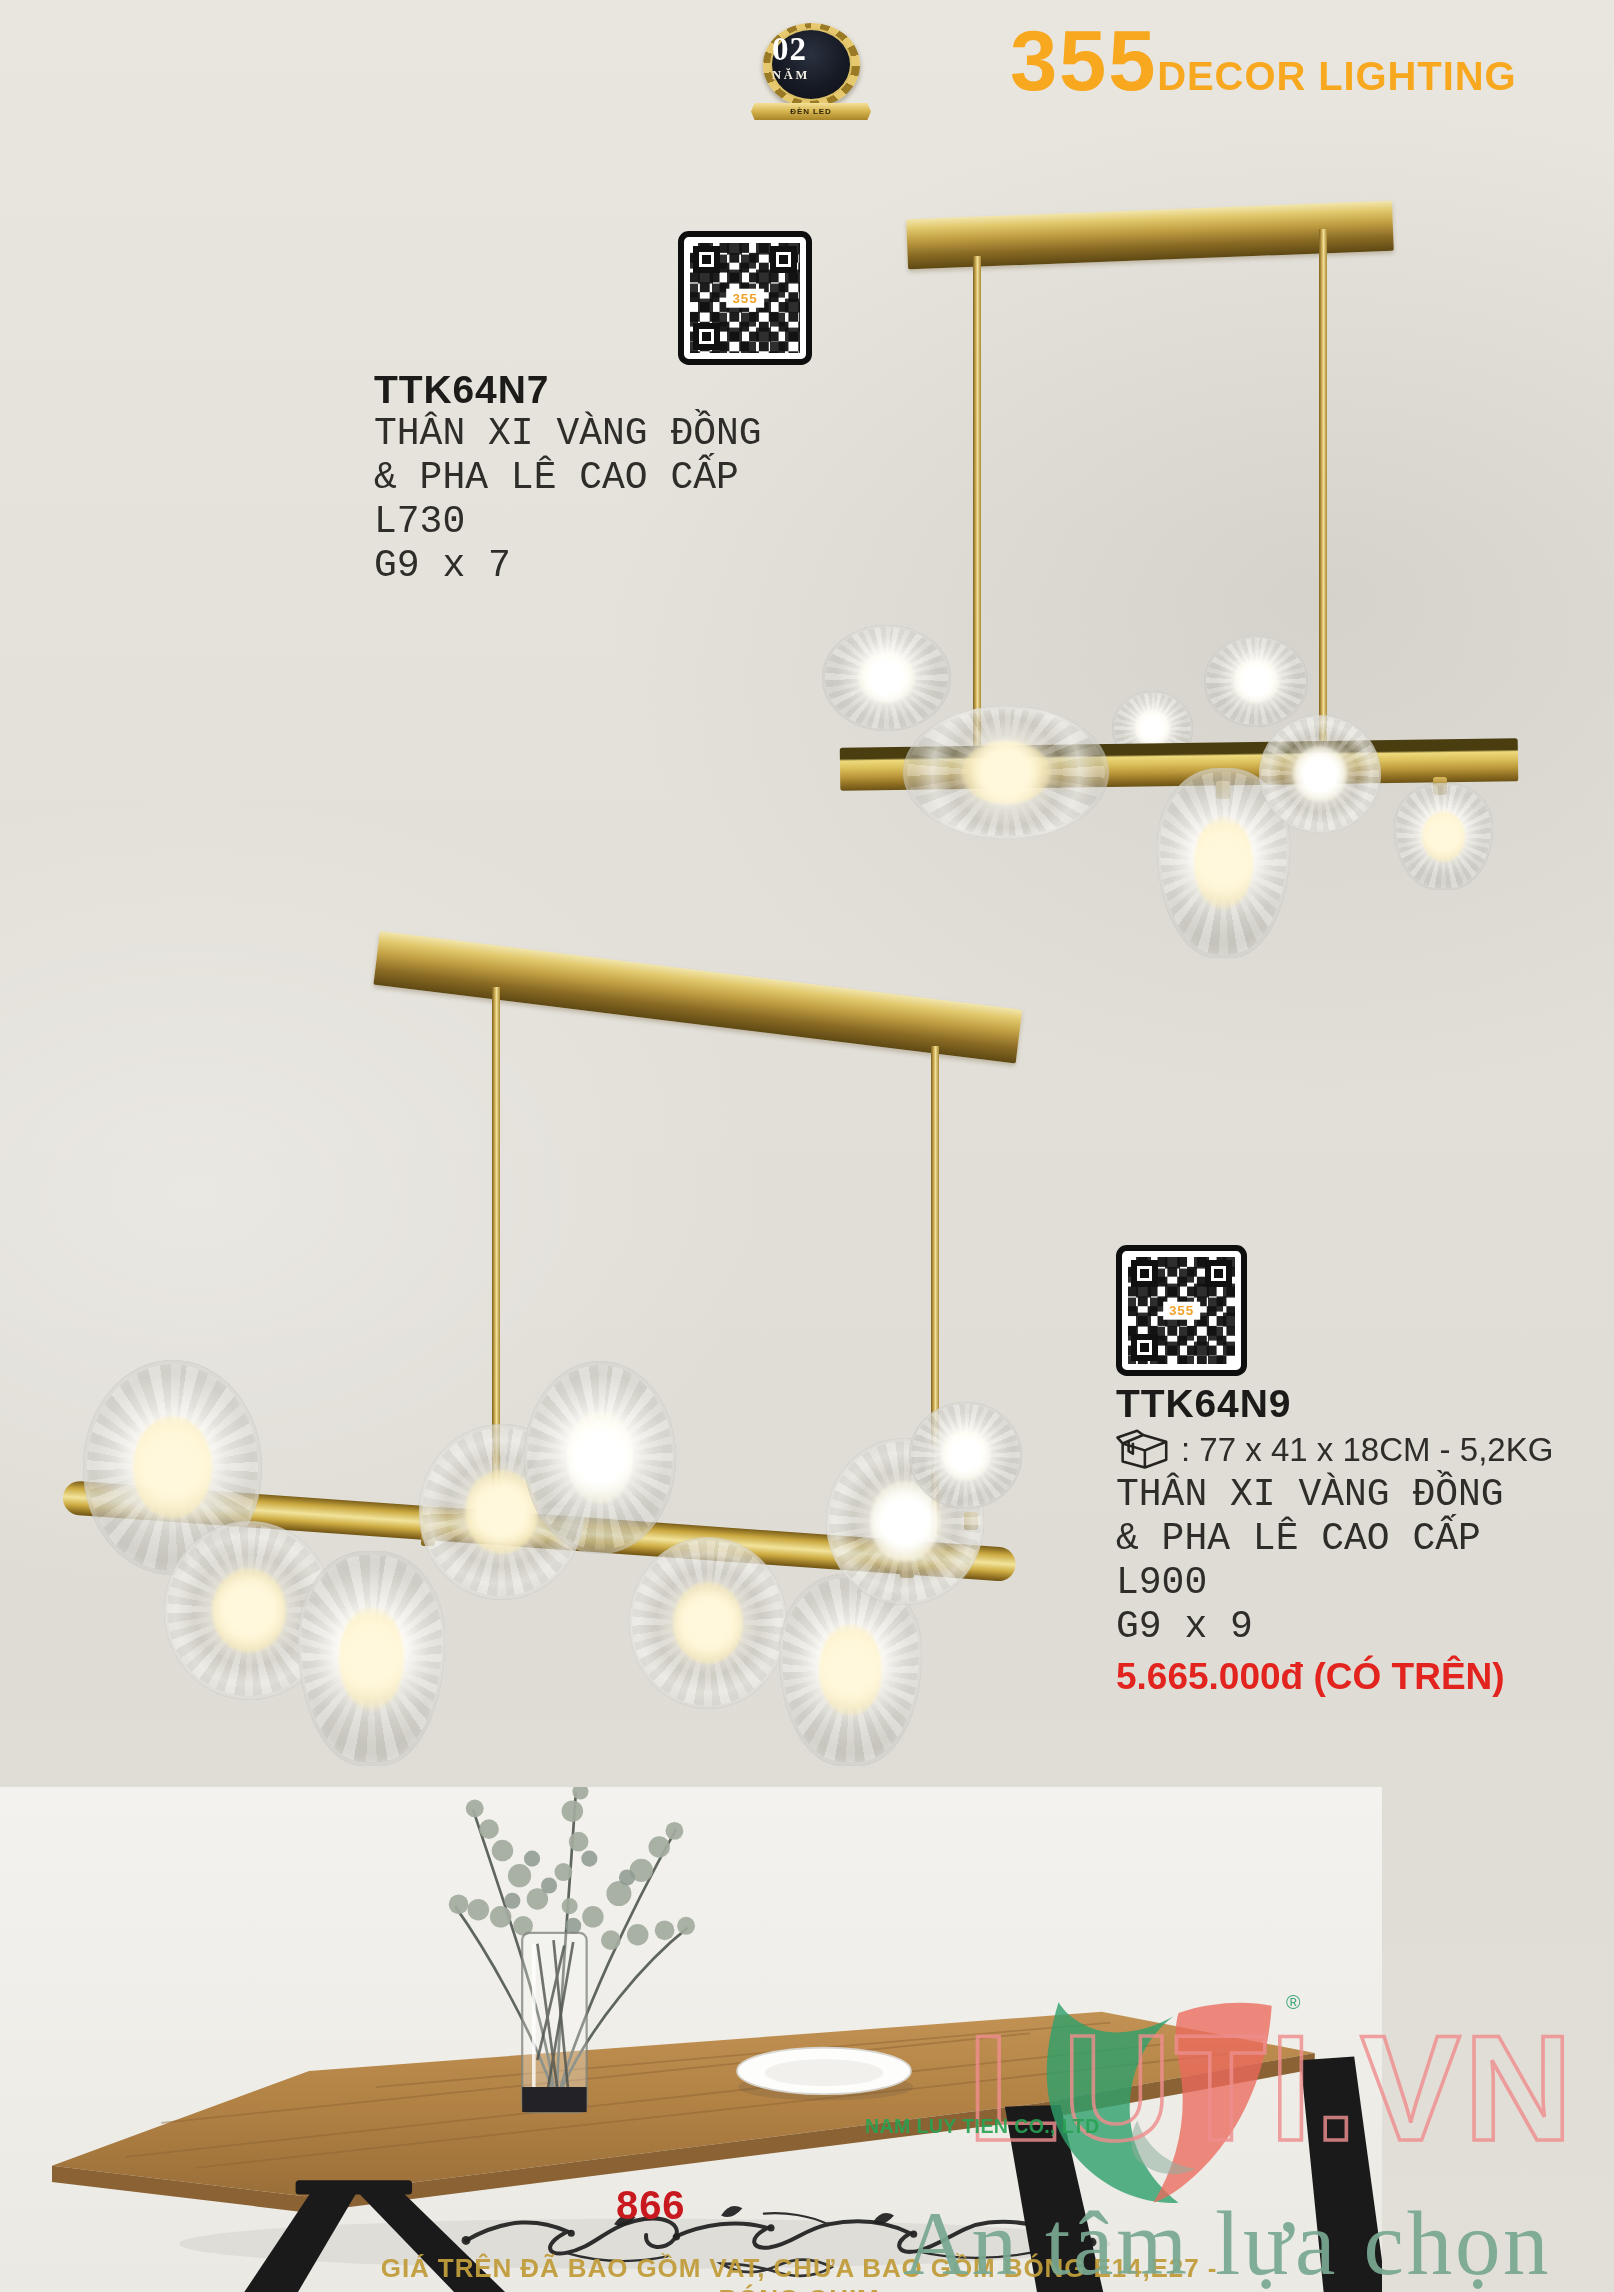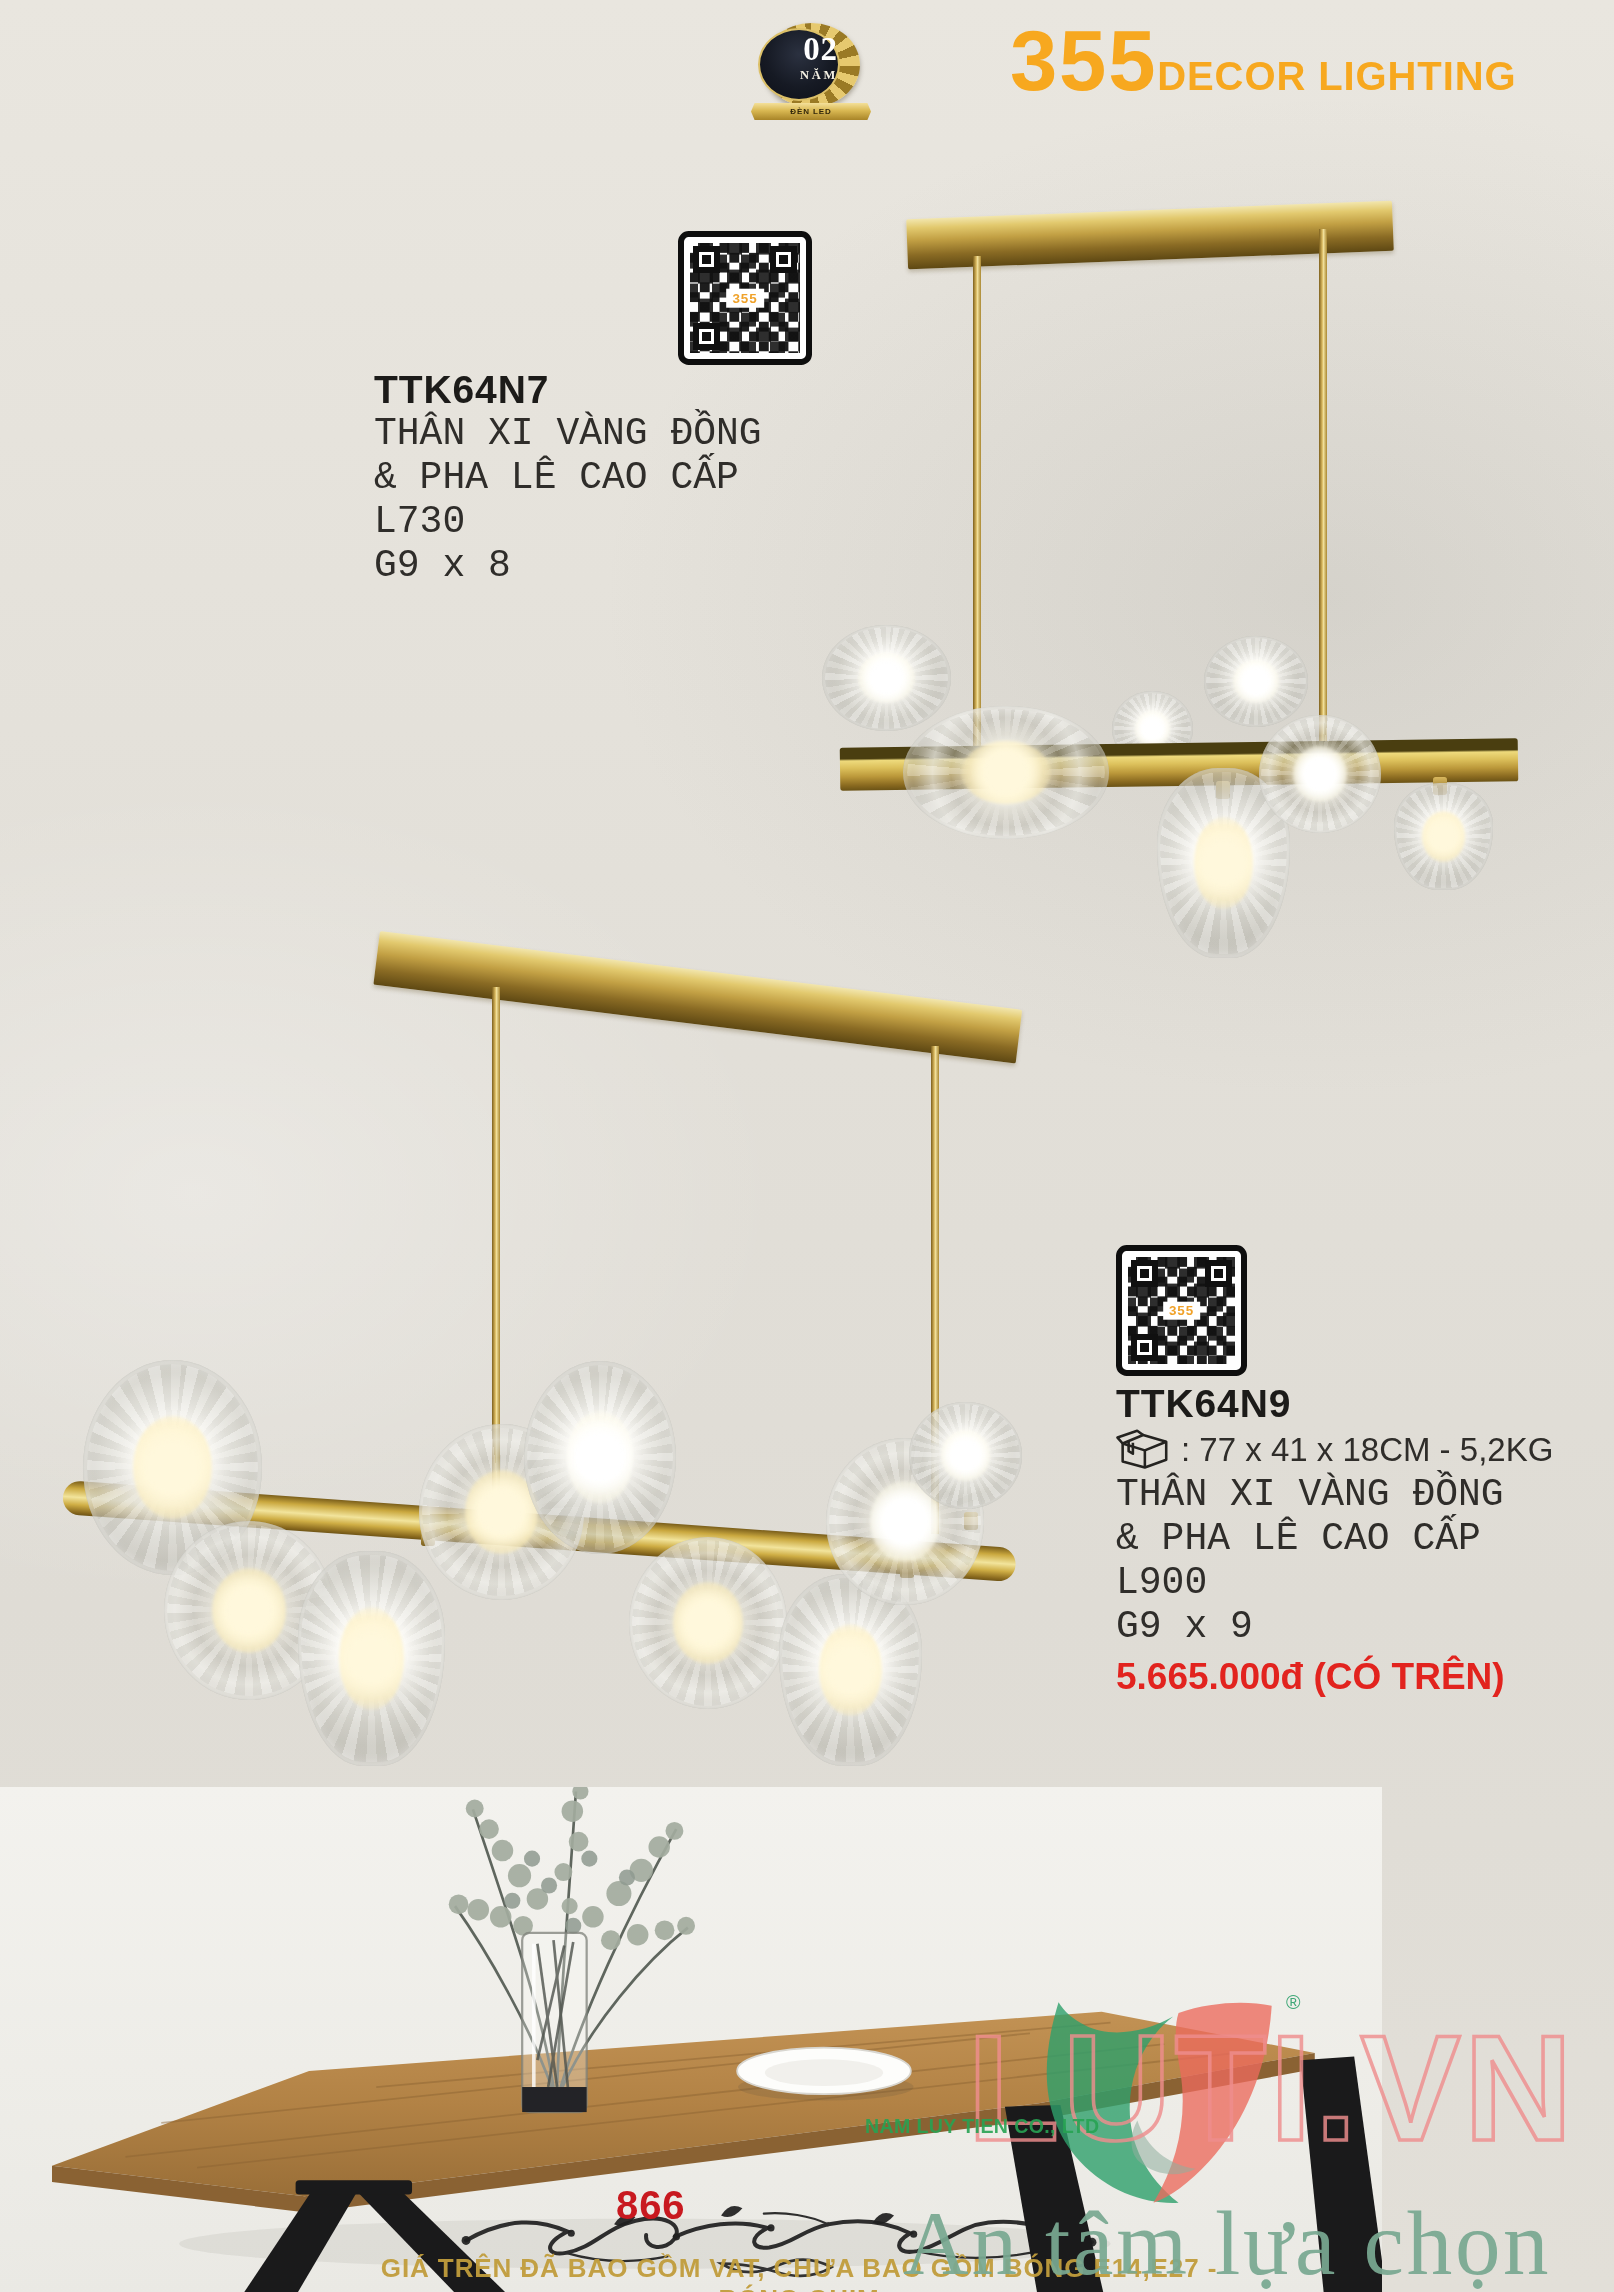--- a/index.html
+++ b/index.html
@@ -11,23 +11,23 @@
       radial-gradient(985px 681px at 12% 52%, rgba(255,255,255,.30), transparent 60%),
       linear-gradient(180deg,#e9e6df 0%, #e3e0d9 38%, #dfdcd5 70%, #e2dfd8 100%);
   }
   .abs{position:absolute;}
 
   
   .badge{position:absolute; left:751px; top:23px; width:120px; height:100px;}
   .badge .ring{position:absolute; left:11.6px; top:0; width:97px; height:84px; border-radius:50%;
     background:repeating-conic-gradient(#e6c96f 0 13deg, #9a7a25 13deg 26deg);
     box-shadow:0 2.7px 5.4px rgba(40,30,5,.35);}
-  .badge .core{position:absolute; left:7px; top:5.4px; width:82px; height:73px; border-radius:50%;
+  .badge .core{position:absolute; left:19px; top:5.4px; width:82px; height:73px; border-radius:50%;
     background:radial-gradient(circle at 50% 35%, #2b3140 0%, #161a24 55%, #0c0f17 100%);
-    border:2.7px solid #dcc068; box-sizing:border-box; text-align:right;}
+    border:2.7px solid #dcc068; box-sizing:border-box; text-align:left;}
   .badge .y{font-family:"Liberation Serif", serif; font-weight:bold; font-size:33px; color:#fff; line-height:39px; letter-spacing:0.9px;}
   .badge .n{font-family:"Liberation Serif", serif; font-weight:bold; font-size:12.5px; color:#f3efe2; letter-spacing:2.7px; line-height:12.5px;}
   .badge .ribbon{position:absolute; left:0; top:80px; width:120px; height:17px;
     background:linear-gradient(180deg,#f4e09a 0%, #d9b852 45%, #a88428 100%);
     clip-path:polygon(0 50%, 3% 0, 97% 0, 100% 50%, 97% 100%, 3% 100%);
     text-align:center; line-height:17px; font-size:8px; font-weight:bold; color:#32270b; letter-spacing:0.9px;}
 
   .title{position:absolute; left:1010px; top:16px; display:flex; align-items:baseline; color:#f7a81f; white-space:nowrap;}
   .title .num{font-size:85px; font-weight:bold; letter-spacing:1.8px; line-height:90px;}
   .title .txt{font-size:40px; font-weight:bold; letter-spacing:0.9px;}
@@ -128,21 +128,21 @@
     <div class="fp" style="right:9px; top:9px;"></div>
     <div class="fp" style="left:9px; bottom:9px;"></div>
     <div class="ctr">355</div>
   </div>
 
   <div class="pinfo p1">
     <div class="code">TTK64N7</div>
     <div class="desc">THÂN XI VÀNG ĐỒNG</div>
     <div class="desc">&amp; PHA LÊ CAO CẤP</div>
     <div class="desc">L730</div>
-    <div class="desc">G9 x 8</div>
+    <div class="desc">G9 x 7</div>
   </div>
 
   <div>
     <div class="canopy" style="left:907px; top:210px; width:486px; height:50px; transform:rotate(-2.2deg);"></div>
     <div class="rod" style="left:973px; top:256px; height:494px;"></div>
     <div class="rod" style="left:1319px; top:229px; height:524px;"></div>
     <div class="cr behind" style="left:1112px; top:691px; width:81px; height:75px;"></div>
     <div class="bar1"></div>
     <div class="sock" style="left:1216px; top:781px;"></div>
     <div class="sock" style="left:1433px; top:777px;"></div>

